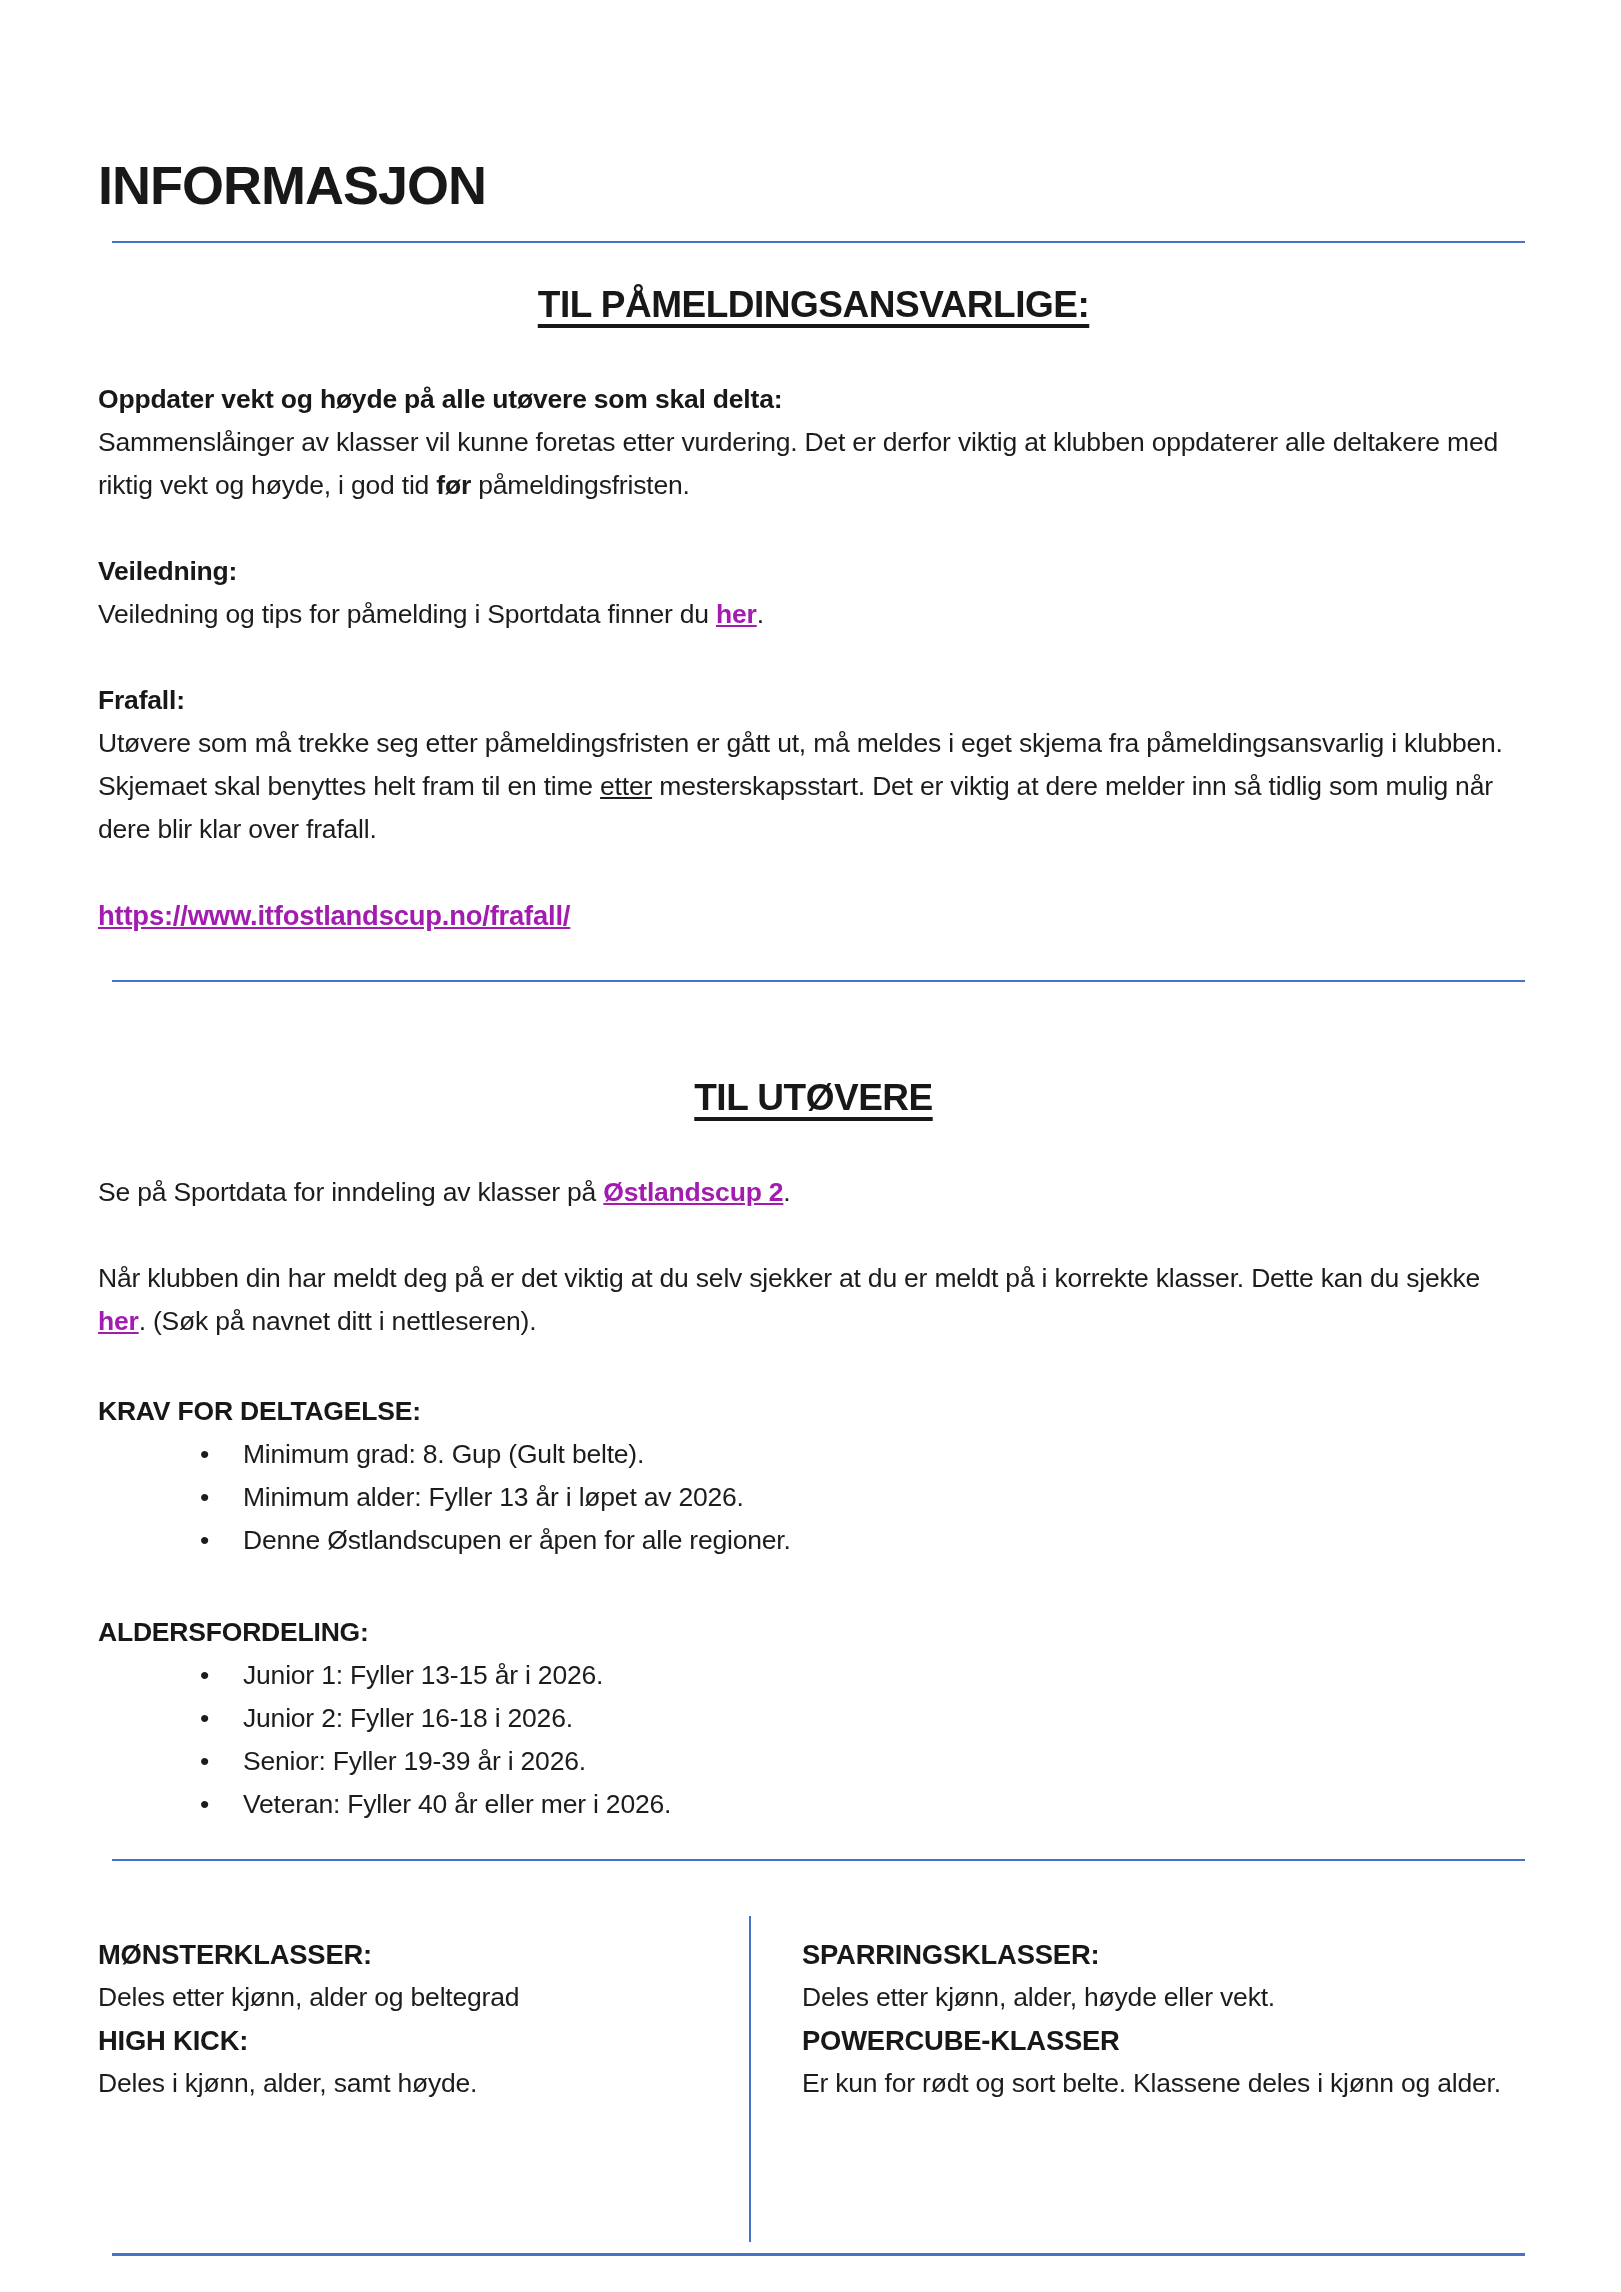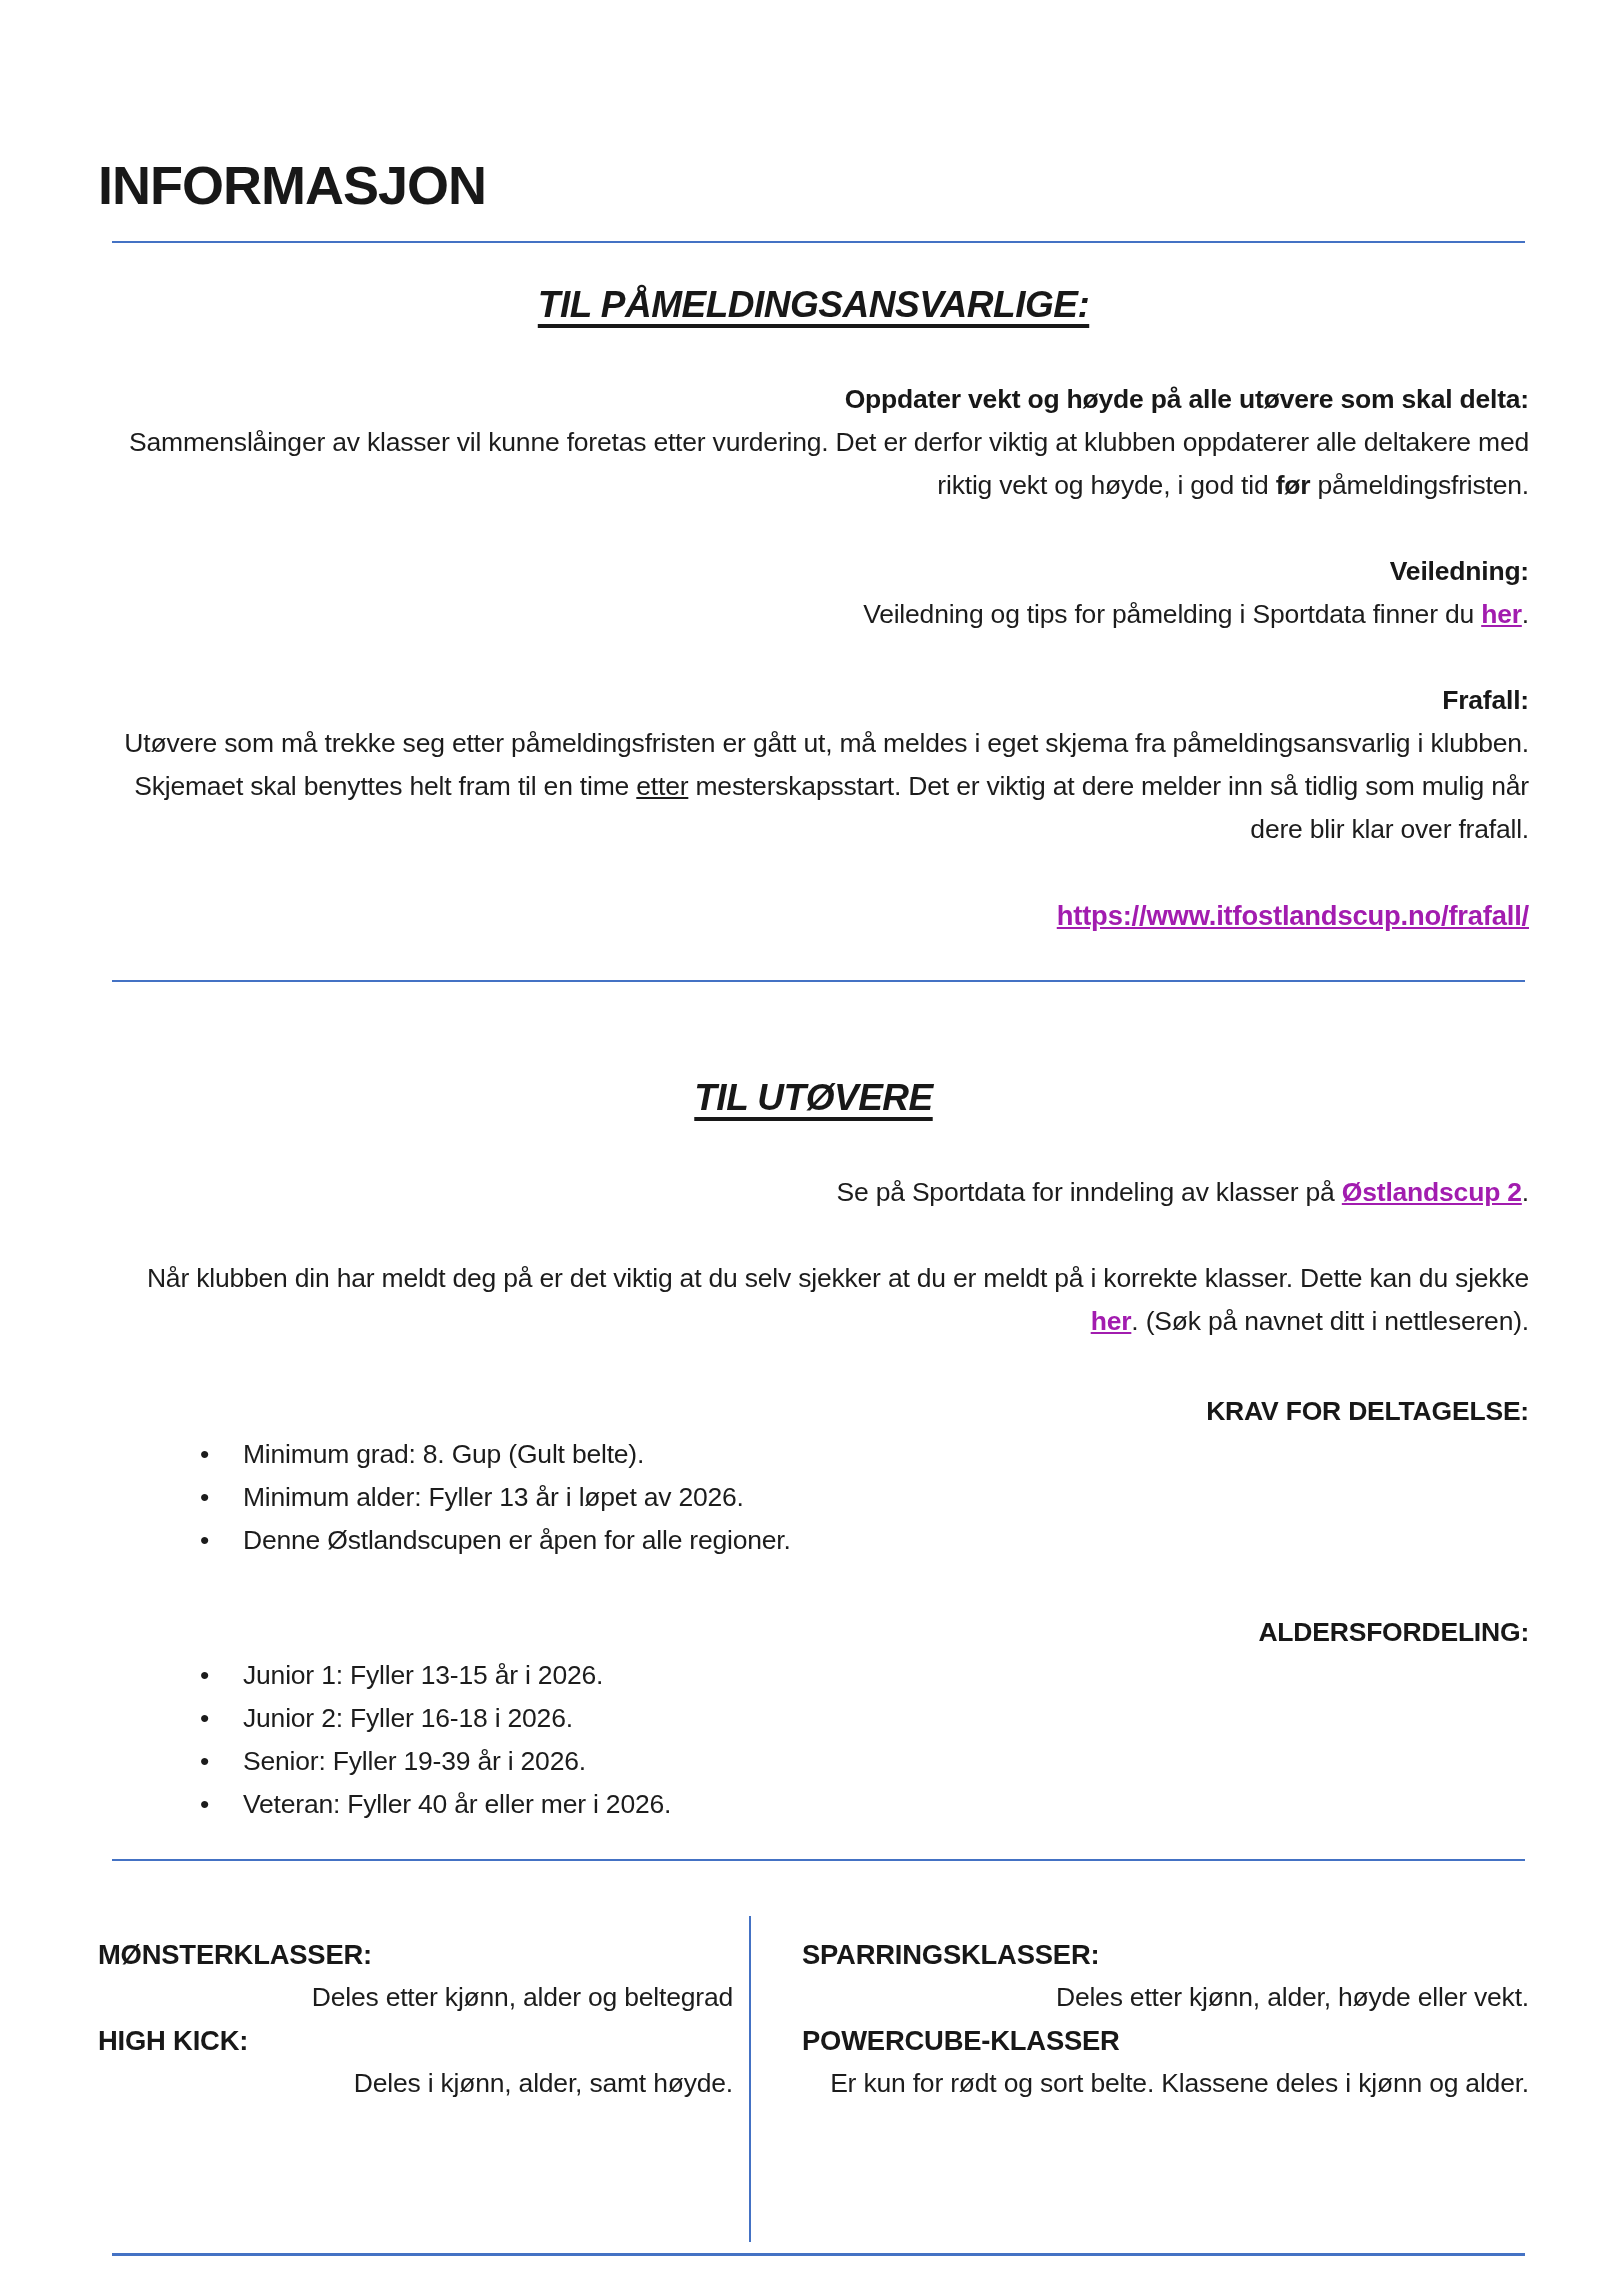--- a/index.html
+++ b/index.html
@@ -32,24 +32,23 @@
     margin:37px 0 0 0;
     text-align:center;
     font-size:37px; line-height:49px;
     font-weight:700; color:#181818;
     letter-spacing:-0.5px;
   }
   .h2 span.u-head {
     text-decoration:underline;
     text-decoration-thickness:3.9px;
     text-underline-offset:6.9px;
-    font-style:italic;
   }
 
-  p { margin:0;text-align:right; }
+  p { margin:0; }
   .mt-block { margin-top:49px; }
   .mt-para  { margin-top:43px; }
 
   .b { font-weight:700; }
   .u { text-decoration:underline; }
   .lead { font-weight:700; color:#181818; }
 
   a.link {
     color:#a21caf; font-weight:700;
     text-decoration:underline; cursor:pointer;

